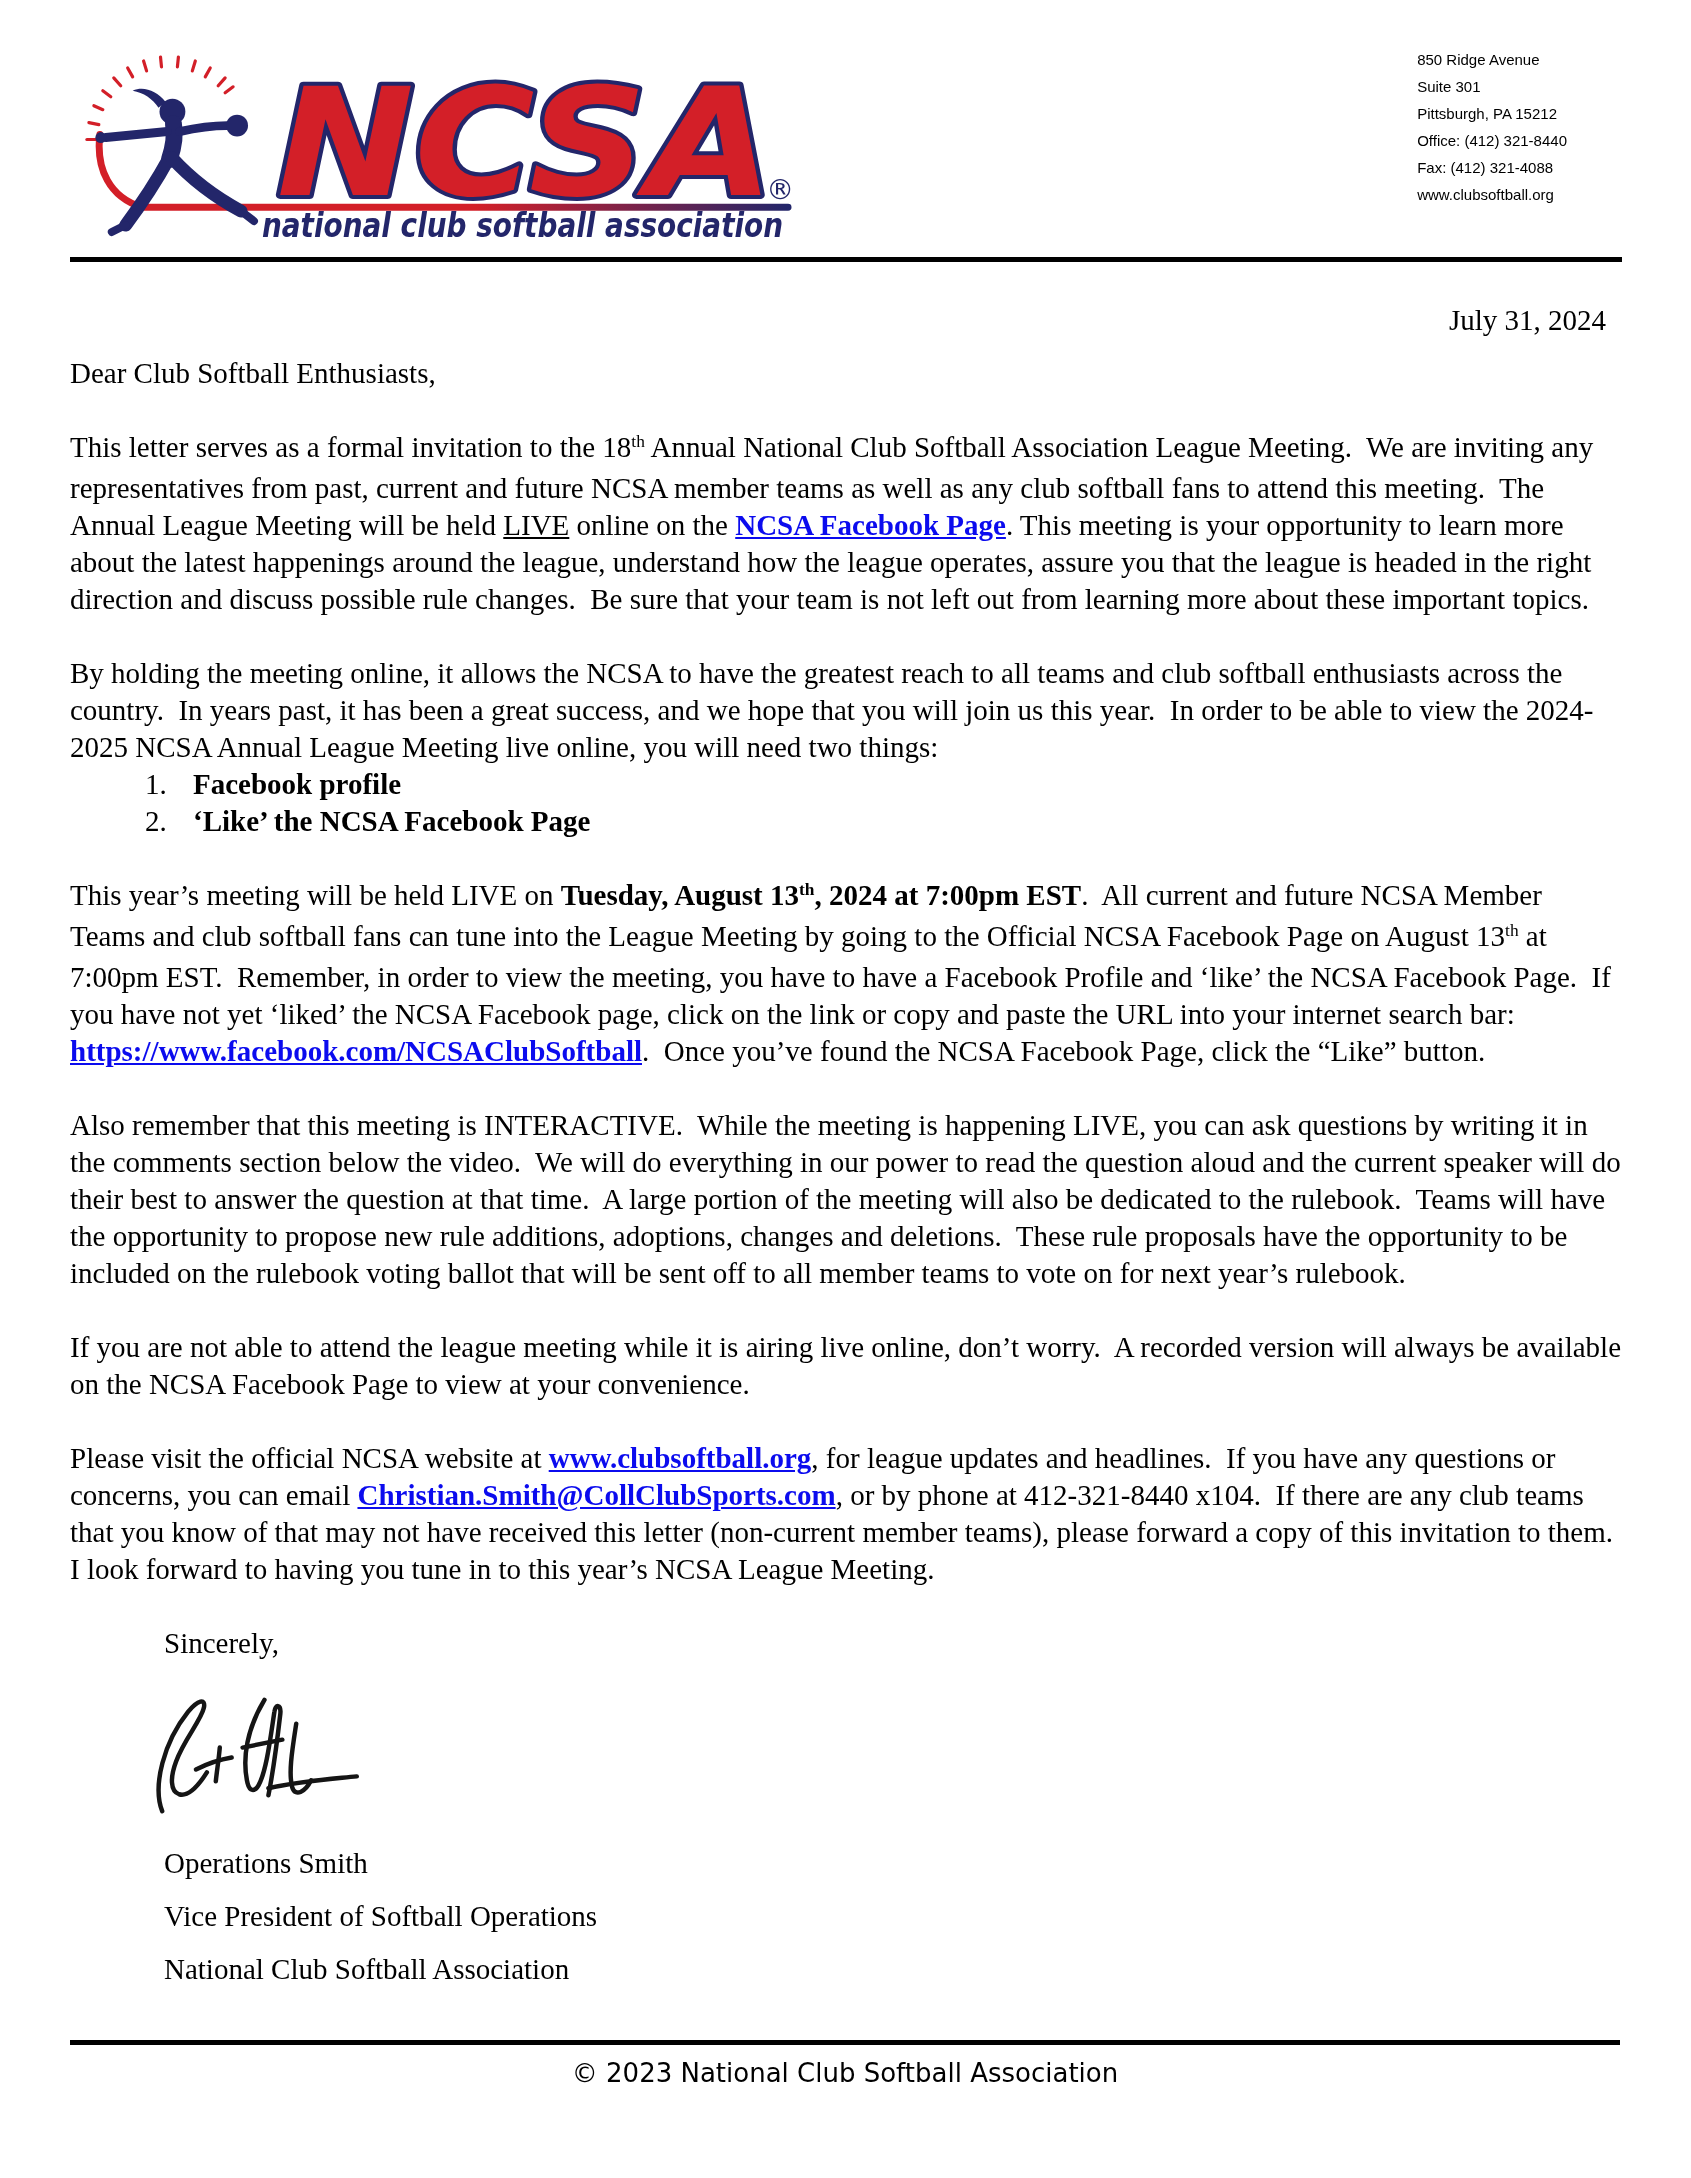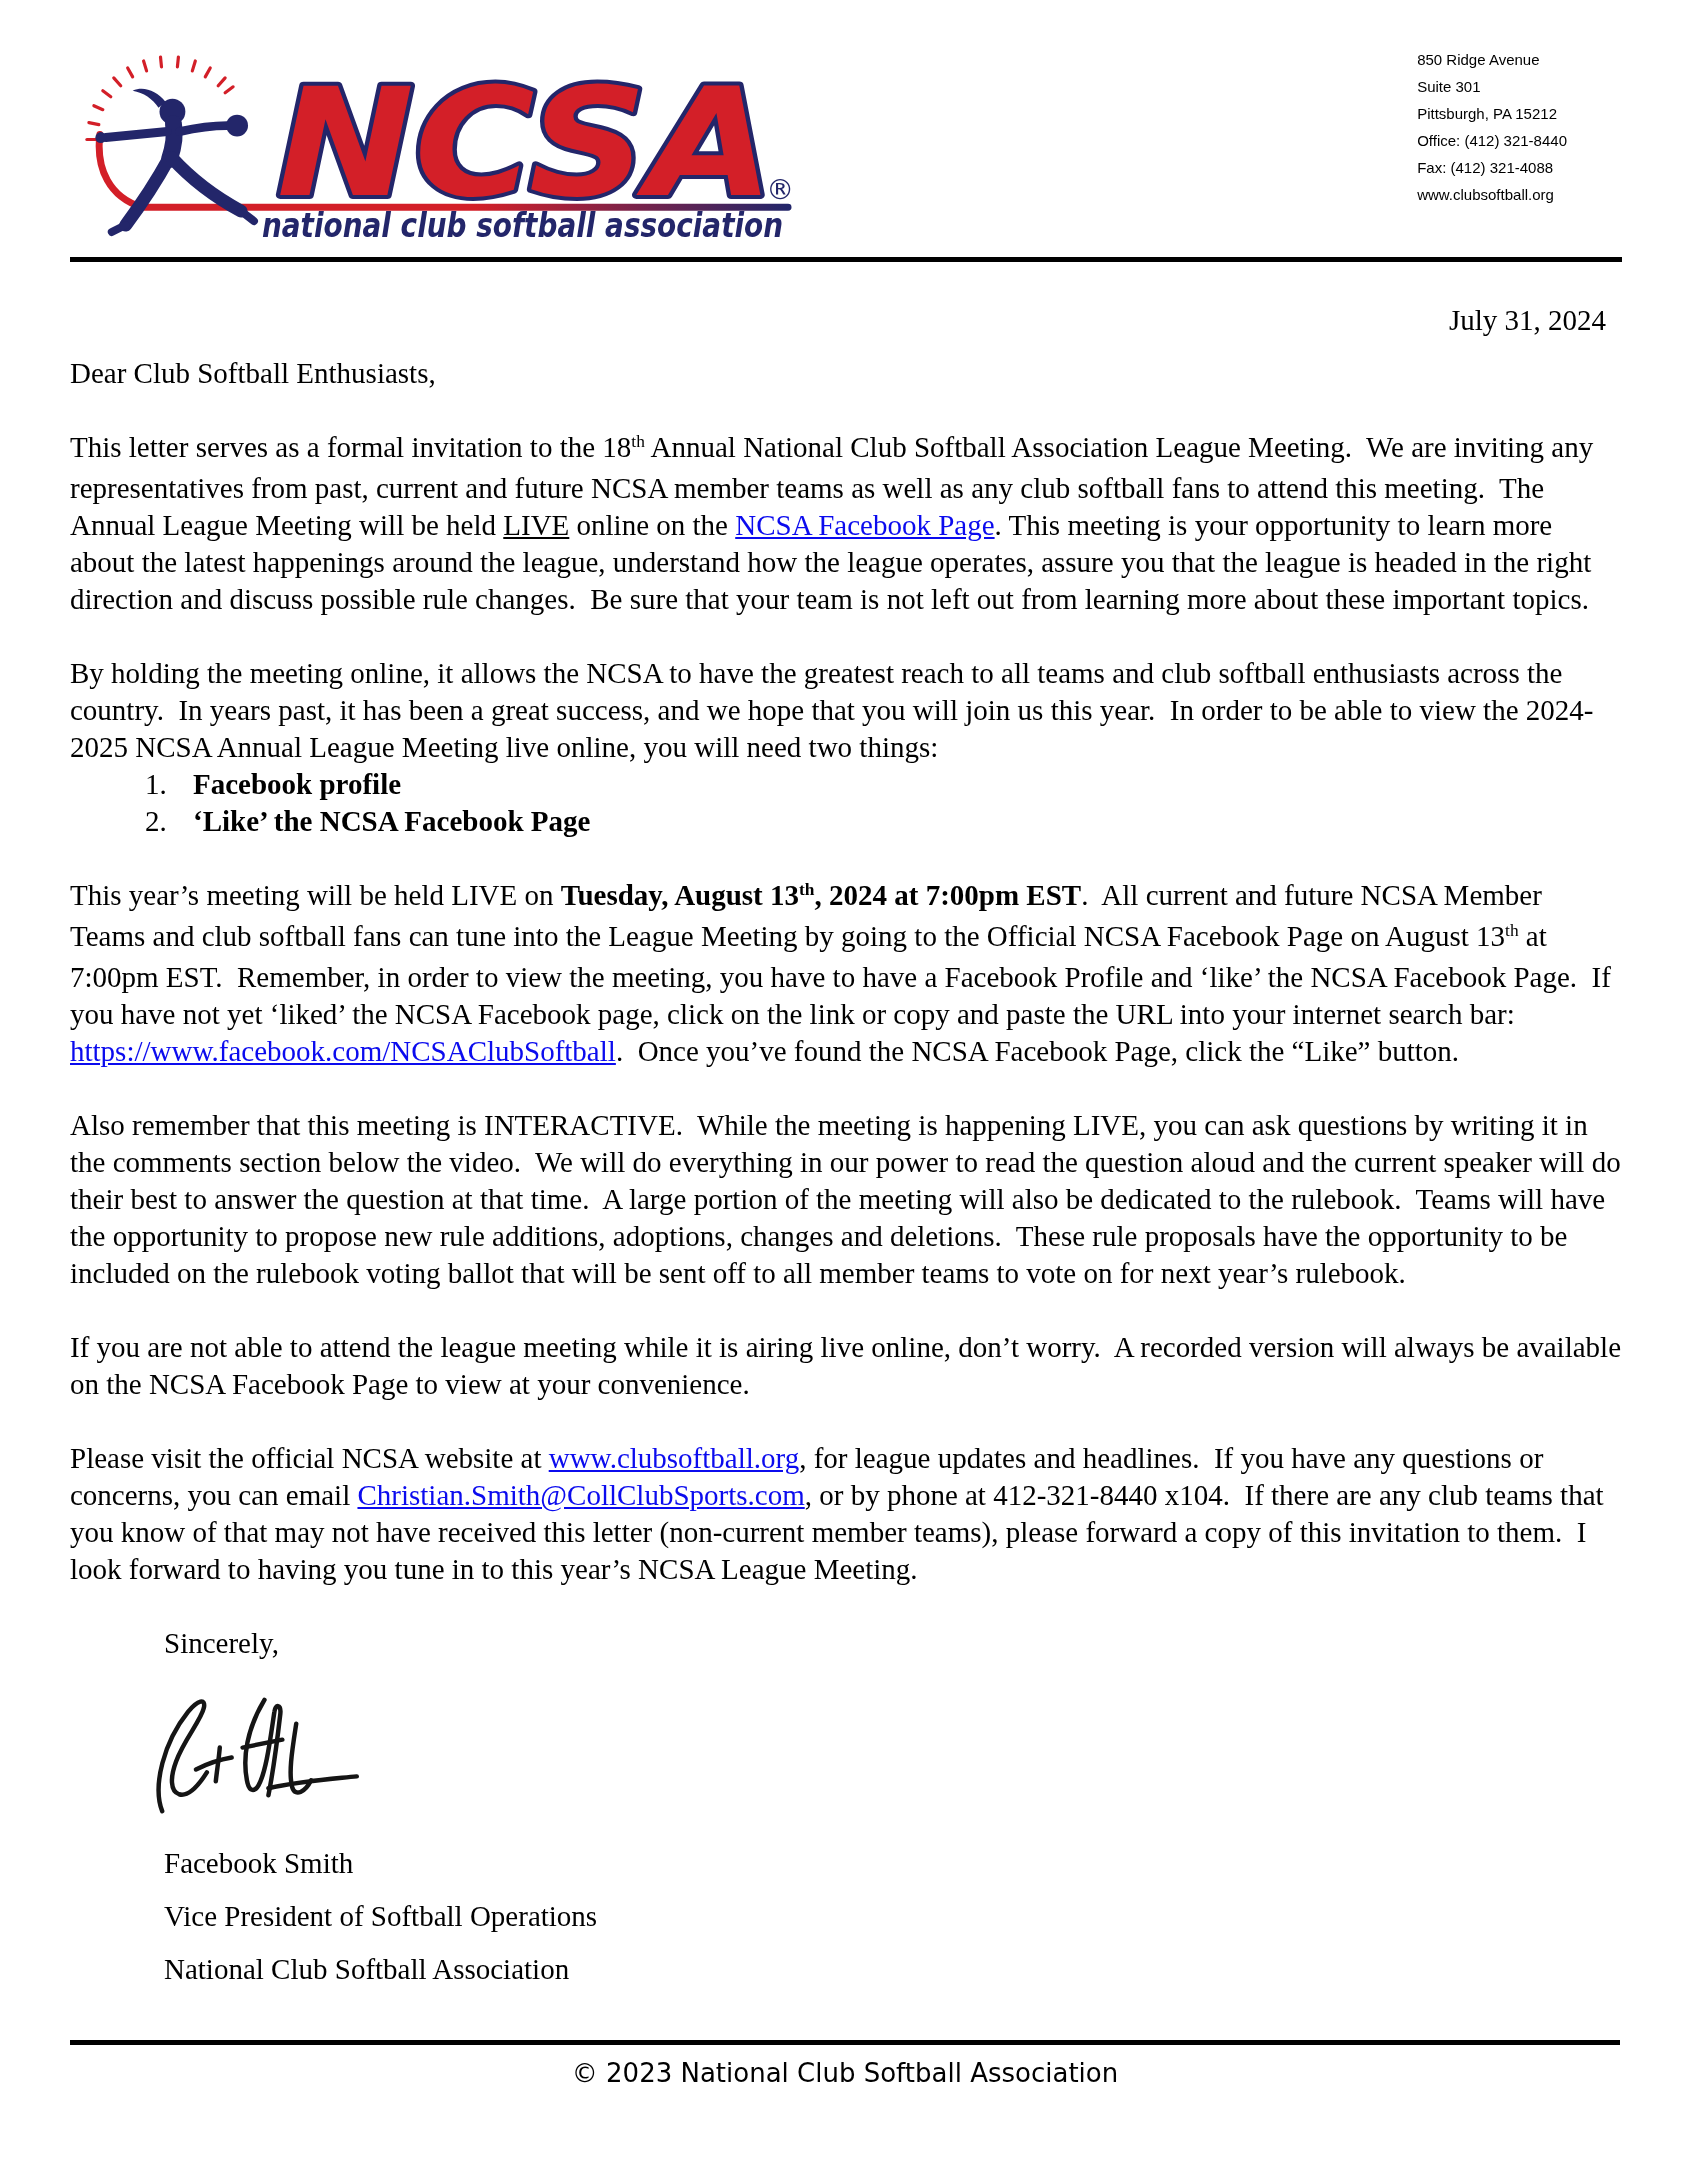--- a/index.html
+++ b/index.html
@@ -43,21 +43,21 @@
     padding:24px 70px 0 70px;
     font-size:29px;
     line-height:37px;
   }
   .date{margin:16px;text-align:right;}
   .salutation{margin:0;}
   .para{margin:37px 0 0 0;white-space:pre-wrap;}
   .b{font-weight:bold;}
   .u{text-decoration:underline;text-align:center;}
   .sup{font-size:0.6em;position:relative;top:-0.55em;}
-  .link{color:var(--link-blue);font-weight:normal;text-decoration:underline;cursor:pointer;}
+  .link{color:var(--link-blue);font-weight:bold;text-decoration:underline;cursor:pointer;}
   .req-list{margin:0;padding:0;list-style:none;}
   .req-item{display:flex;}
   .req-num{width:48px;margin-left:75px;flex:0 0 auto;}
   .req-text{font-weight:bold;}
   
   .closing{margin:37px 0 0 78px;}
   .closing p{margin:16px;}
   .signature-svg{display:block;margin:28px 0 6px 0;}
   
   .footer{position:absolute;left:70px;right:72px;top:2040px;}
@@ -168,21 +168,21 @@
           <path d="M14,122 C4,96 16,52 40,22 C50,10 58,8 56,18 C53,31 36,50 28,72 C22,88 22,102 31,105 C41,108 52,94 59,83"></path>
           <path d="M48,80 C60,74 72,70 84,68"></path>
           <path d="M72,58 C71,70 69,82 68,92"></path>
           <path d="M117,10 C100,38 94,68 100,94 C102,102 107,103 111,96 C119,82 123,48 127,22 C128,14 134,14 133,24 C130,50 125,86 121,106"></path>
           <path d="M95,58 L135,50"></path>
           <path d="M149,34 C145,60 141,84 145,98 C148,108 158,103 164,91"></path>
           <path d="M121,99 C150,92 180,90 210,87"></path>
         </g>
       </svg>
 
-      <p>Facebook Smith</p>
+      <p>Operations Smith</p>
       <p>Vice President of Softball Operations</p>
       <p>National Club Softball Association</p>
     </div>
   </div>
 
   <div class="footer">
     <div class="footer-rule"></div>
     <p class="copyright">© 2023 National Club Softball Association</p>
   </div>
 

